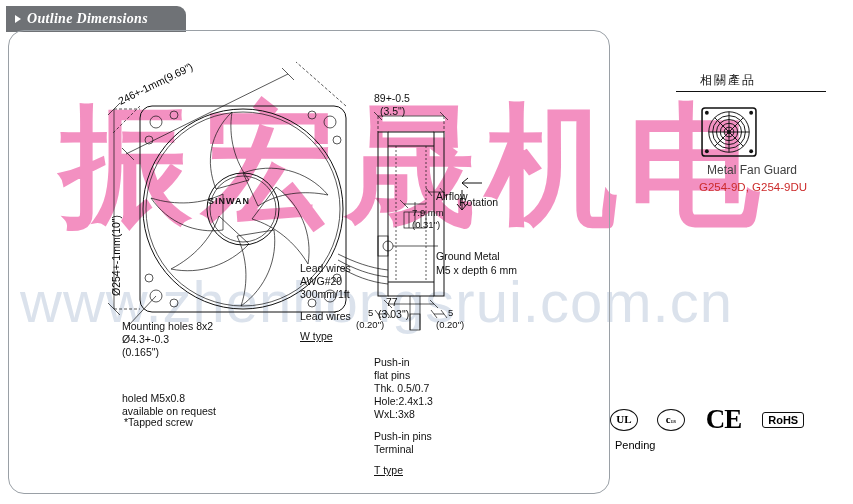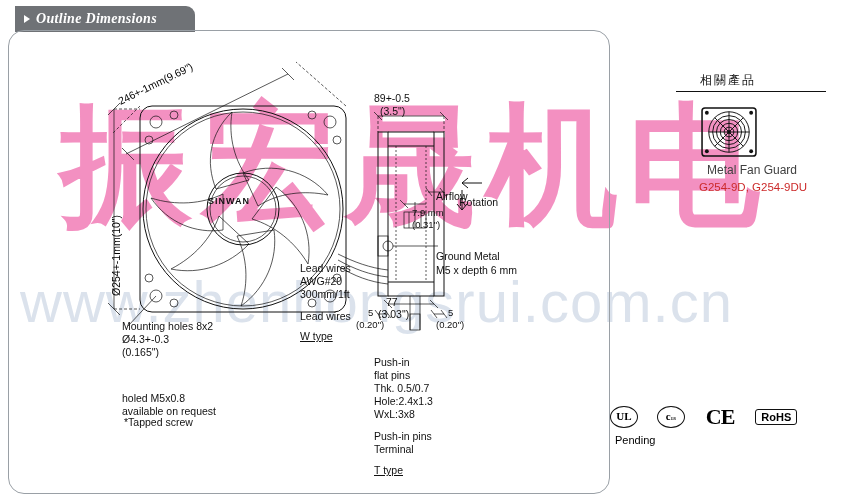--- a/index.html
+++ b/index.html
@@ -12,21 +12,21 @@
     color:#000;
   }
   .sheet{position:absolute;inset:0;}
 
   
   .hdr-tab{
     position:absolute;left:6px;top:6px;width:180px;height:26px;
     background:#6f7276;
     border-top-right-radius:9px;
     border-bottom-right-radius:0px;
-    display:flex;align-items:center;margin-left:9px;
+    display:flex;align-items:center;
   }
   .hdr-tab .tri{
     width:0;height:0;border-left:6px solid #fff;
     border-top:4px solid transparent;border-bottom:4px solid transparent;
     margin-left:9px;margin-right:6px;
   }
   .hdr-tab .txt{
     color:#fff;font-family:"Liberation Serif", serif;
     font-style:italic;font-size:14px;font-weight:bold;letter-spacing:.3px;
   }
@@ -80,21 +80,21 @@
   
   .certs{position:absolute;left:610px;top:404px;width:236px;height:26px;}
   .ul{
     position:relative;display:inline-block;width:26px;height:20px;
     border:1.6px solid #111;border-radius:50%;vertical-align:middle;
     font-size:11px;font-weight:bold;text-align:center;line-height:18px;
     font-family:"Liberation Serif", serif;
   }
   .ce{
     display:inline-block;font-family:"Liberation Serif", serif;
-    font-size:22px;font-weight:bold;vertical-align:middle;letter-spacing:-1px;
+    font-size:27px;font-weight:bold;vertical-align:middle;letter-spacing:-1px;
   }
   .rohs{
     display:inline-block;border:1.4px solid #111;border-radius:3px;
     padding:1px 5px;font-size:11px;font-weight:bold;vertical-align:middle;
     font-family:"Liberation Sans", sans-serif;
   }
   .pending{display:inline-block;font-size:11px;vertical-align:middle;margin-left:5px;}
   .csub{font-size:6px;font-weight:normal;}
 
   svg{display:block;}

